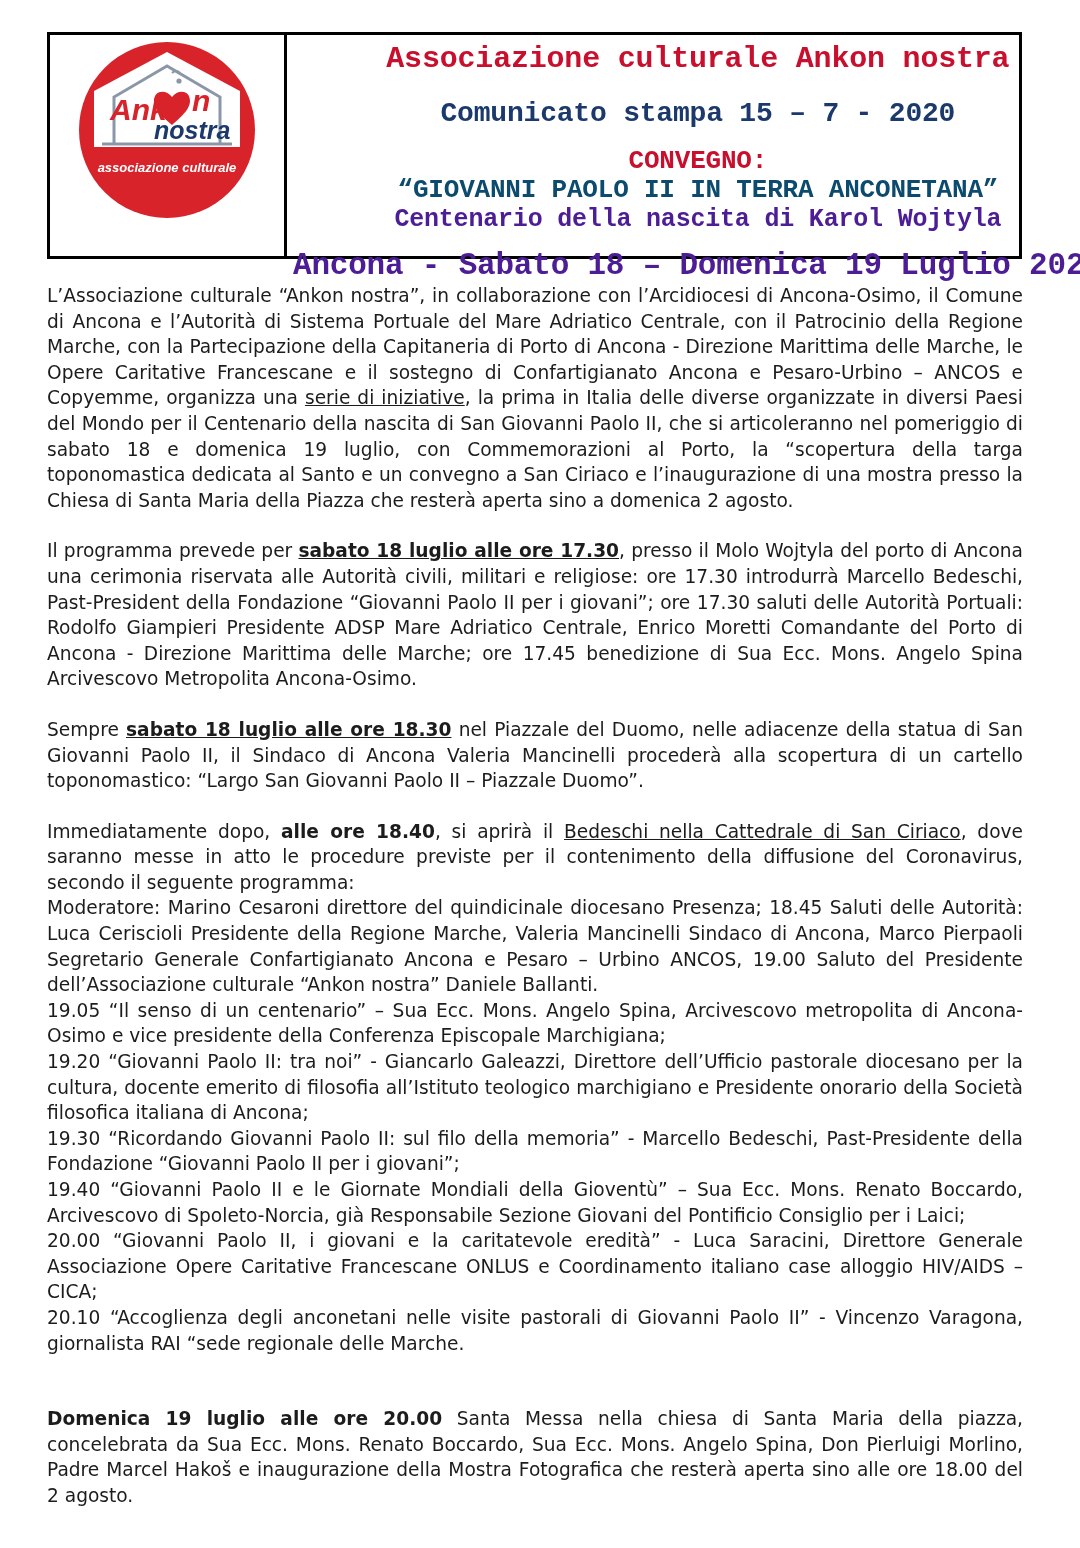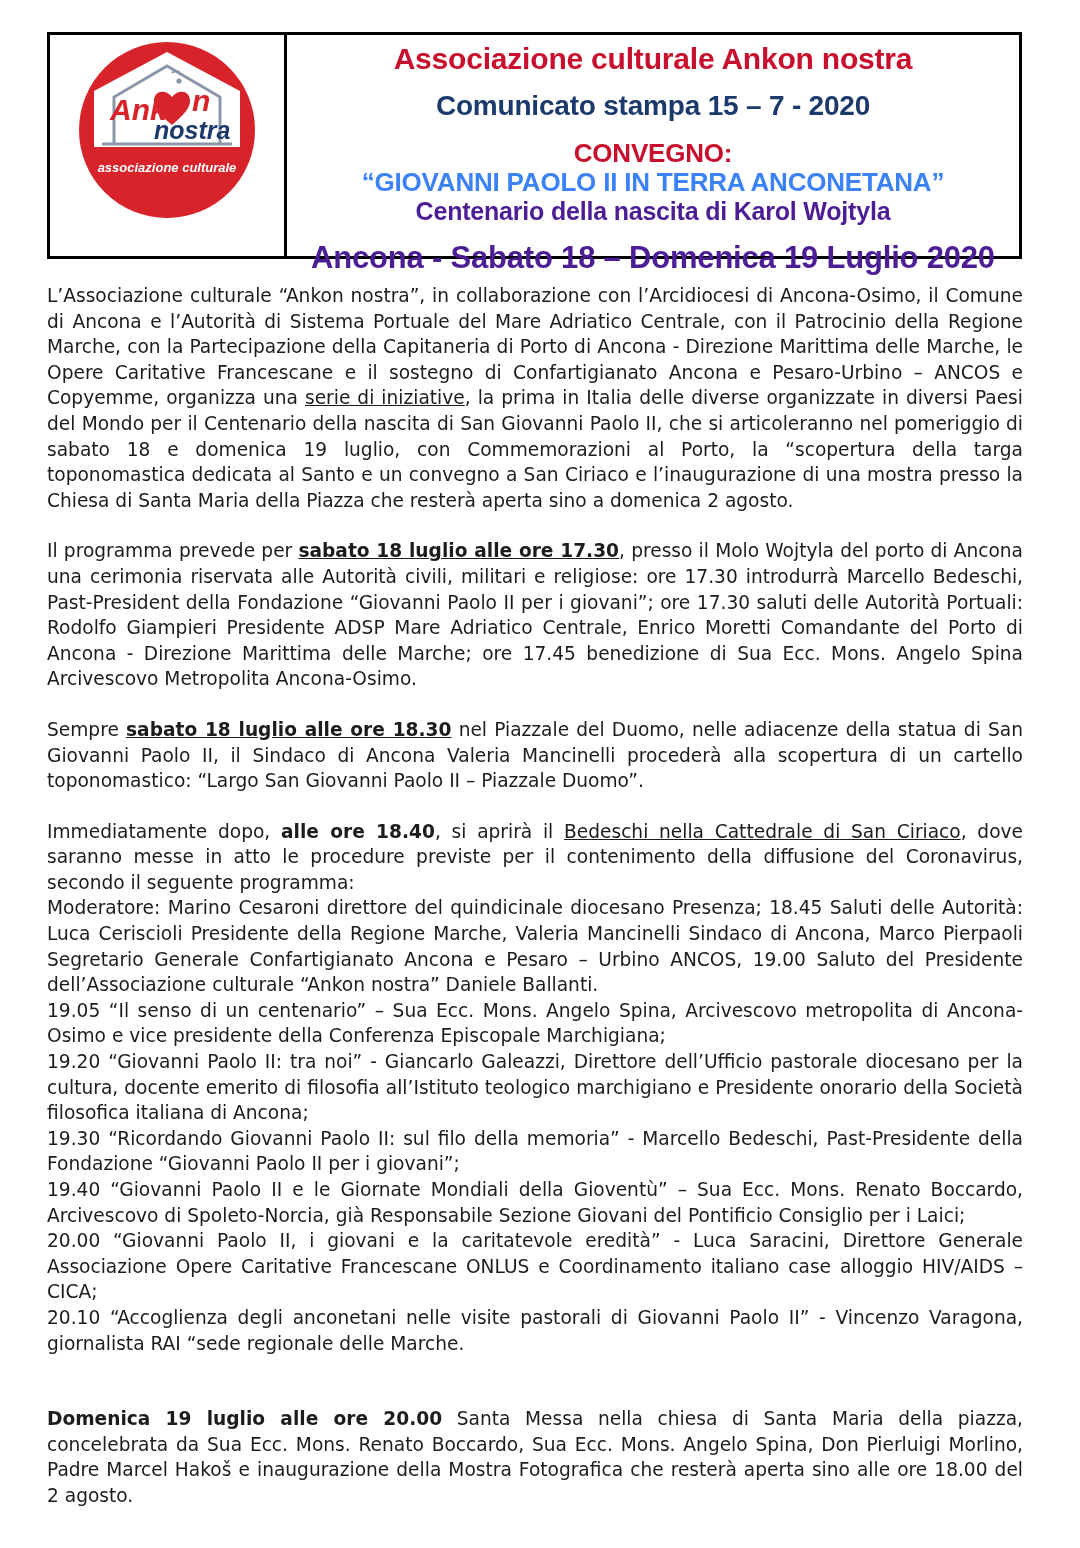--- a/index.html
+++ b/index.html
@@ -55,44 +55,44 @@
   
   .logo {
     position: relative;
     width: 182px;
     height: 182px;
   }
   .logo svg { display: block; }
 
   
   .hdr-line {
-    font-family: Liberation Sans, sans-serif;
+    font-family: Liberation Mono, monospace;
     font-weight: bold;
     text-align: center;
     line-height: 1.08;
     white-space: nowrap;
     letter-spacing: -0.2px;
   }
   .hdr-assoc {
     color: #C8102E;
     font-size: 30px;
     margin-top: 2px;
   }
   .hdr-comunicato {
     color: #1B3A6B;
     font-size: 28px;
-    margin-top: 16px;
+    margin-top: 24px;
   }
   .hdr-convegno {
     color: #C8102E;
     font-size: 26px;
     margin-top: 17px;
   }
   .hdr-giovanni {
-    color: #3b82f6;
+    color: #0c4a6e;
     font-size: 26px;
     margin-top: 1px;
   }
   .hdr-centenario {
     color: #4c1d95;
     font-size: 25px;
     margin-top: 2px;
   }
   .hdr-ancona {
     color: #4c1d95;

